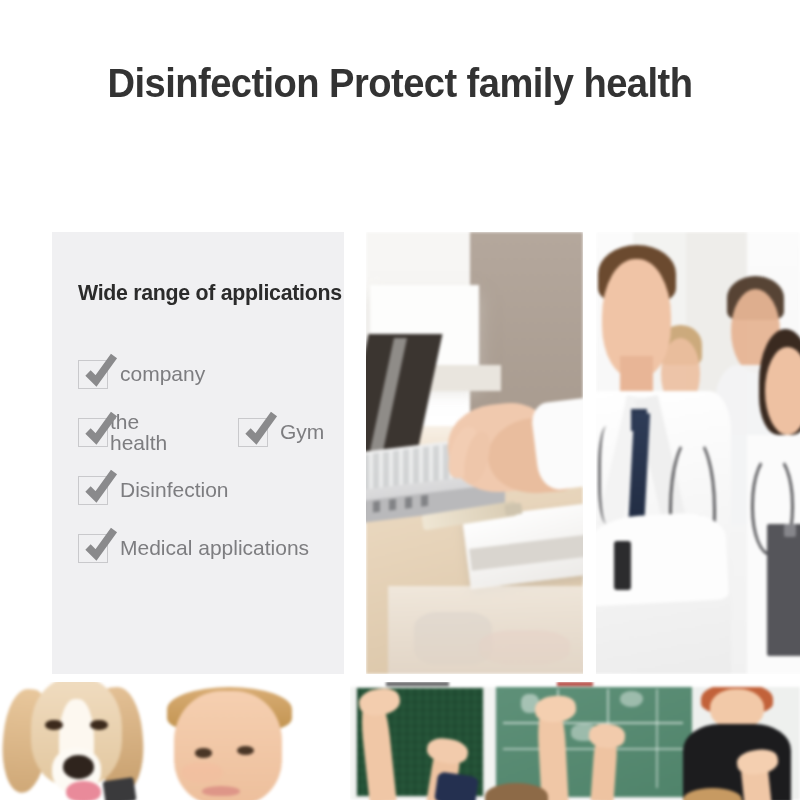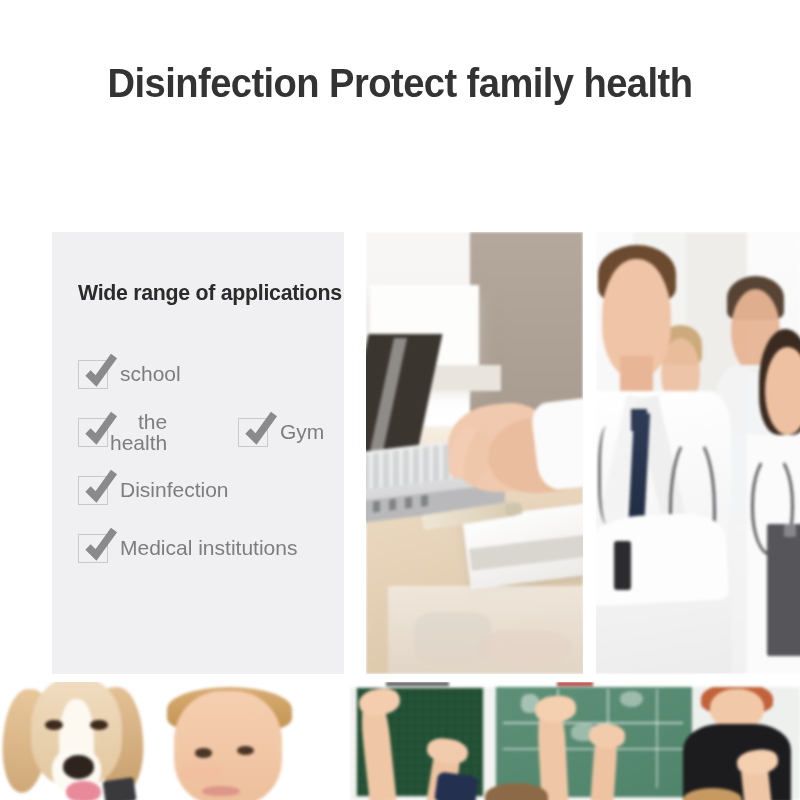--- a/index.html
+++ b/index.html
@@ -108,21 +108,21 @@
 
   .check-label {
     margin-left: 12px;
     font-size: 21px;
     color: #7d7d80;
     line-height: 1.02;
     white-space: nowrap;
   }
   .check-label.two-line {
     margin-left: 2px;
-    text-align: right;
+    text-align: left;
     white-space: normal;
     line-height: 1.0;
   }
   .check-label.two-line .l1 { display: block; }
   .check-label.two-line .l2 { display: block; }
 
   
   .photo {
     position: absolute;
     overflow: hidden;
@@ -265,21 +265,21 @@
 
     <div class="check-rows">
 
       <div class="check-row row-gap">
         <div class="check-item col-a">
           <span class="cbox">
             <svg viewBox="0 0 38 38" aria-hidden="true">
               <polyline class="tick" points="7,20 15,28 33,3"></polyline>
             </svg>
           </span>
-          <span class="check-label">school</span>
+          <span class="check-label">company</span>
         </div>
       </div>
 
       <div class="check-row row-gap">
         <div class="check-item col-a">
           <span class="cbox">
             <svg viewBox="0 0 38 38" aria-hidden="true">
               <polyline class="tick" points="7,20 15,28 33,3"></polyline>
             </svg>
           </span>
@@ -309,21 +309,21 @@
         </div>
       </div>
 
       <div class="check-row">
         <div class="check-item">
           <span class="cbox">
             <svg viewBox="0 0 38 38" aria-hidden="true">
               <polyline class="tick" points="7,20 15,28 33,3"></polyline>
             </svg>
           </span>
-          <span class="check-label">Medical institutions</span>
+          <span class="check-label">Medical applications</span>
         </div>
       </div>
 
     </div>
   </div>
 
   <div class="photo photo-office">
     <div class="blur-stage">
       <div class="b of-wallL"></div>
       <div class="b of-wallR"></div>

